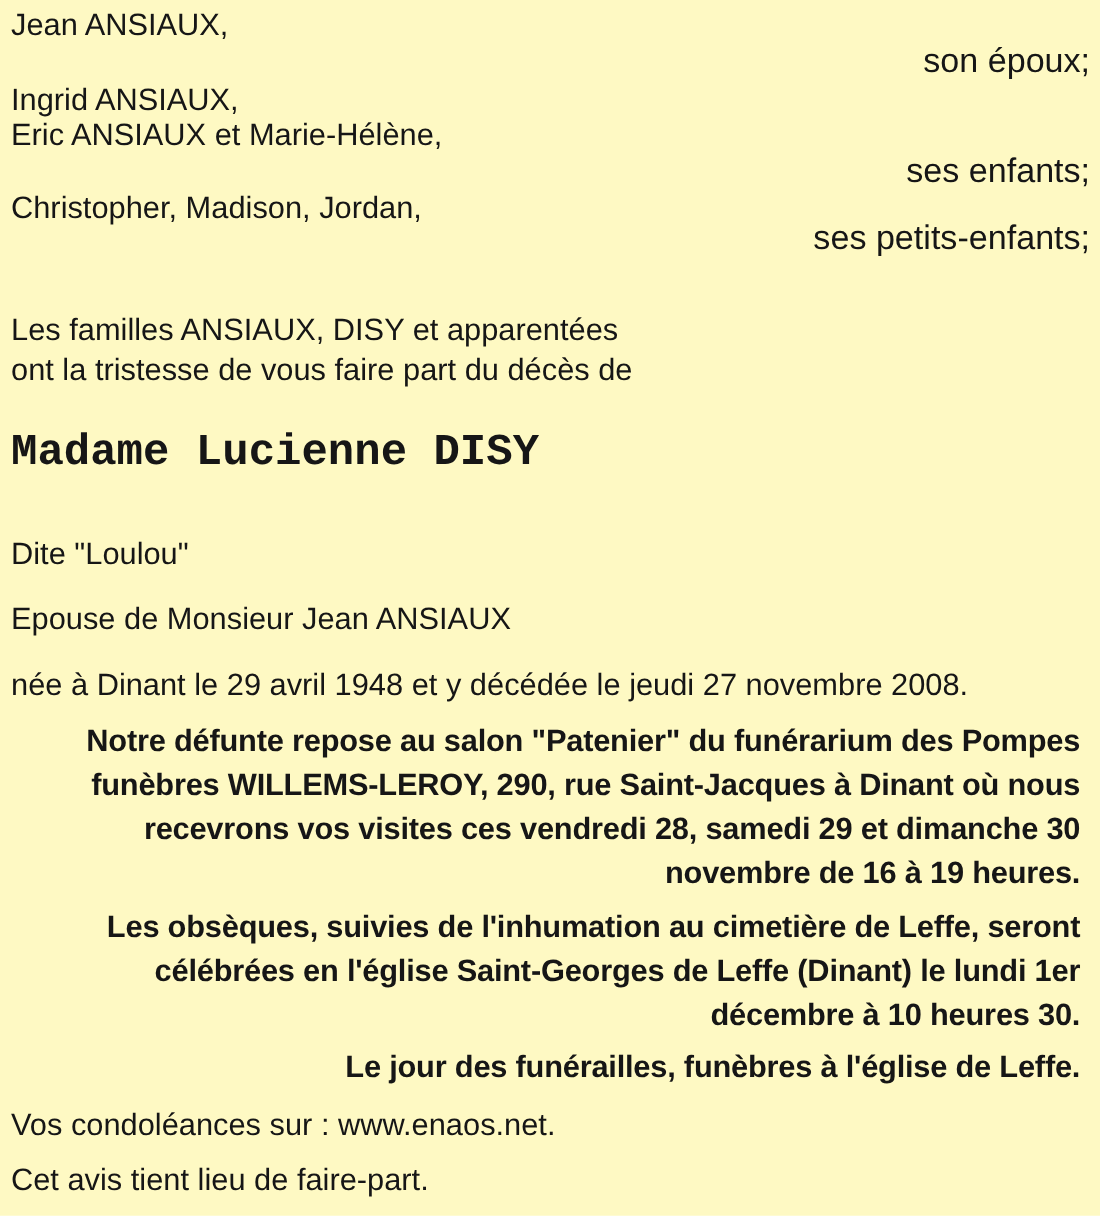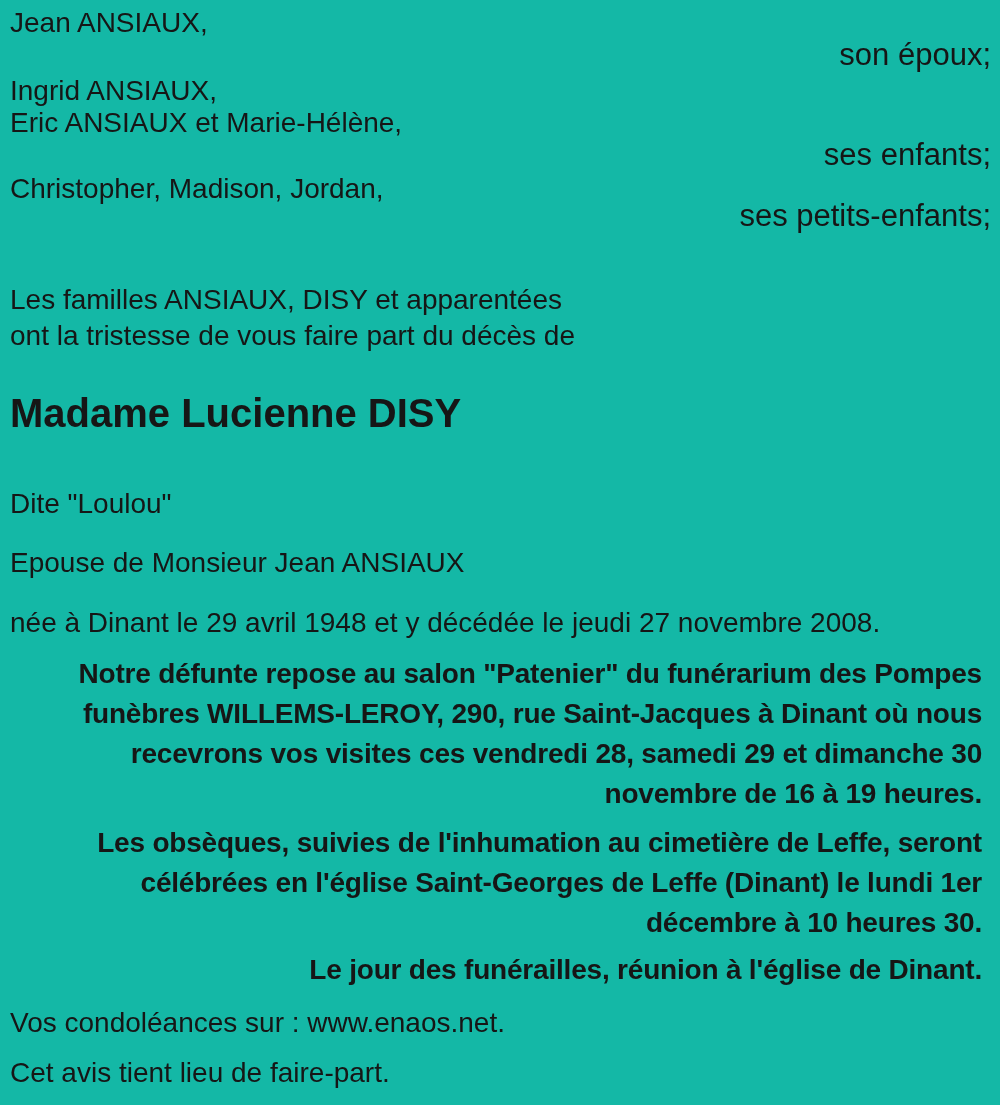--- a/index.html
+++ b/index.html
@@ -12,21 +12,21 @@
     height: 1105px;
     background: #ffffff;
     font-family: "Liberation Sans", "DejaVu Sans", sans-serif;
     color: #161616;
     overflow: hidden;
   }
   .page {
     position: relative;
     width: 1000px;
     height: 1105px;
-    background: #14b8a6;
+    background: #fef9c3;
   }
   .line {
     position: absolute;
     left: 10px;
     font-size: 28px;
     line-height: 34px;
     white-space: nowrap;
   }
   .relation {
     position: absolute;
@@ -74,31 +74,31 @@
   <div class="relation" style="top: 139px; text-align: center;">ses enfants;</div>
 
   <div class="line" style="top: 172px;">Christopher, Madison, Jordan,</div>
 
   <div class="relation" style="top: 200px;">ses petits-enfants;</div>
 
   <div class="line" style="top: 239px; margin-top: 44px;">Les familles ANSIAUX, DISY et apparentées</div>
 
   <div class="line" style="top: 319px;">ont la tristesse de vous faire part du décès de</div>
 
-  <div class="heading" style="top: 387px;">Madame Lucienne DISY</div>
+  <div class="heading" style="top: 387px; font-family: Liberation Mono, monospace;">Madame Lucienne DISY</div>
 
   <div class="line" style="top: 487px;">Dite "Loulou"</div>
 
   <div class="line" style="top: 546px;">Epouse de Monsieur Jean ANSIAUX</div>
 
   <div class="line" style="top: 606px;">née à Dinant le 29 avril 1948 et y décédée le jeudi 27 novembre 2008.</div>
 
   <div class="para bold" style="top: 654px;">Notre défunte repose au salon "Patenier" du funérarium des Pompes funèbres WILLEMS-LEROY, 290, rue Saint-Jacques à Dinant où nous recevrons vos visites ces vendredi 28, samedi 29 et dimanche 30 novembre de 16 à 19 heures.</div>
 
   <div class="para bold" style="top: 823px;">Les obsèques, suivies de l'inhumation au cimetière de Leffe, seront célébrées en l'église Saint-Georges de Leffe (Dinant) le lundi 1er décembre à 10 heures 30.</div>
 
-  <div class="para bold" style="top: 950px;">Le jour des funérailles, réunion à l'église de Dinant.</div>
+  <div class="para bold" style="top: 950px;">Le jour des funérailles, funèbres à l'église de Leffe.</div>
 
   <div class="line" style="top: 1006px;">Vos condoléances sur : www.enaos.net.</div>
 
   <div class="line" style="top: 1056px;">Cet avis tient lieu de faire-part.</div>
 
 </div>
 
 </body></html>

